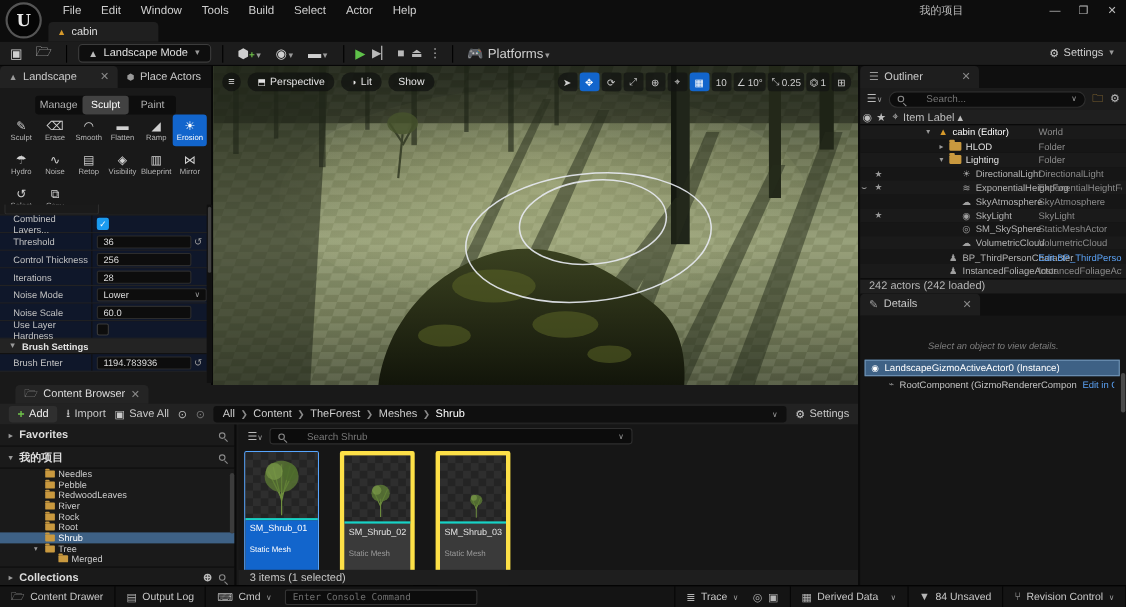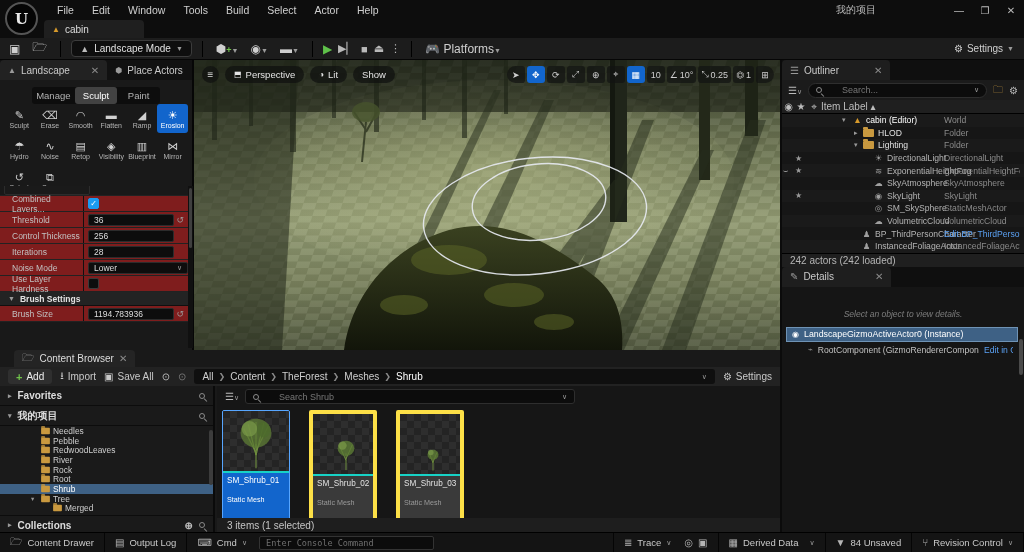--- a/index.html
+++ b/index.html
@@ -40,21 +40,21 @@
   .seg-wrap { margin:7px 10px 4px 32px; background:#0d0d0d; border-radius:3px; display:flex; height:17px; width:128px; }
   .seg { flex:1; display:flex; align-items:center; justify-content:center; color:#b2b2b2; border-radius:3px; font-size:9.5px;}
   .seg.active { background:#424242; color:#fff; }
   #toolgrid { left:4px; top:104px; width:184px; display:grid; grid-template-columns:repeat(6,1fr); row-gap:2px; }
   .tool { height:29px; display:flex; flex-direction:column; align-items:center; justify-content:center; border-radius:3px; }
   .tool .g { font-size:11px; color:#d0d0d0; line-height:12px;}
   .tool .l { font-size:7px; color:#b5b5b5; margin-top:1px;}
   .tool.sel { background:var(--accent); }
   .tool.sel .g,.tool.sel .l { color:#fff; }
   #props { left:0; top:186px; width:188px; }
-  .prow { position:relative; height:16px; display:flex; align-items:center; border-bottom:1px solid #222; background:#7f1d1d;}
+  .prow { position:relative; height:16px; display:flex; align-items:center; border-bottom:1px solid #222; background:#0f172a;}
   .prow .lbl { width:84px; padding-left:12px; color:#c2c2c2; font-size:8.5px; border-right:1px solid #101010; height:100%; display:flex; align-items:center;}
   .field { margin-left:4px; width:86px; height:12px; background:#0d0d0d; border:1px solid #2c2c2c; border-radius:2px;
     color:#ddd; font-size:8.5px; display:flex; align-items:center; padding:0 5px; }
   .reset { position:absolute; right:4px; color:#9a9a9a; font-size:9px; }
   .cbx { margin-left:4px; width:11px; height:11px; border-radius:2px; border:1px solid #3a3a3a; background:#0d0d0d;
     display:flex; align-items:center; justify-content:center; color:#fff; font-size:8px; }
   .cbx.on { background:var(--cbxblue); border-color:var(--cbxblue); }
   .subhead { height:14px; background:#232323; display:flex; align-items:center; gap:5px; padding-left:8px;
     color:#e2e2e2; font-weight:bold; font-size:8.5px; border-bottom:1px solid #101010;}
   #lp-scroll { left:188px; top:186px; width:5px; height:162px; background:#101010;}
@@ -295,29 +295,33 @@
     <span class="field">28</span>
   </div>
   <div class="prow">
     <span class="lbl">Noise Mode</span>
     <span class="field" style="width:100px; justify-content:space-between">
       <span>Lower</span>
       <span class="chev">∨</span>
     </span>
   </div>
   <div class="prow">
+    <span class="lbl">Noise Scale</span>
+    <span class="field">60.0</span>
+  </div>
+  <div class="prow">
     <span class="lbl">Use Layer Hardness</span>
     <span class="cbx"></span>
   </div>
   <div class="subhead">
     <span class="chev">▼</span>
     <span>Brush Settings</span>
   </div>
   <div class="prow">
-    <span class="lbl">Brush Size</span>
+    <span class="lbl">Brush Enter</span>
     <span class="field">1194.783936</span>
     <span class="reset">↺</span>
   </div>
 </div>
 <div id="lp-scroll" class="abs"></div>
 <div id="lp-thumb" class="abs"></div>
 
 <div id="viewport" class="abs">
   <svg width="586" height="290" viewBox="0 0 586 290" preserveAspectRatio="none">
     <defs>

